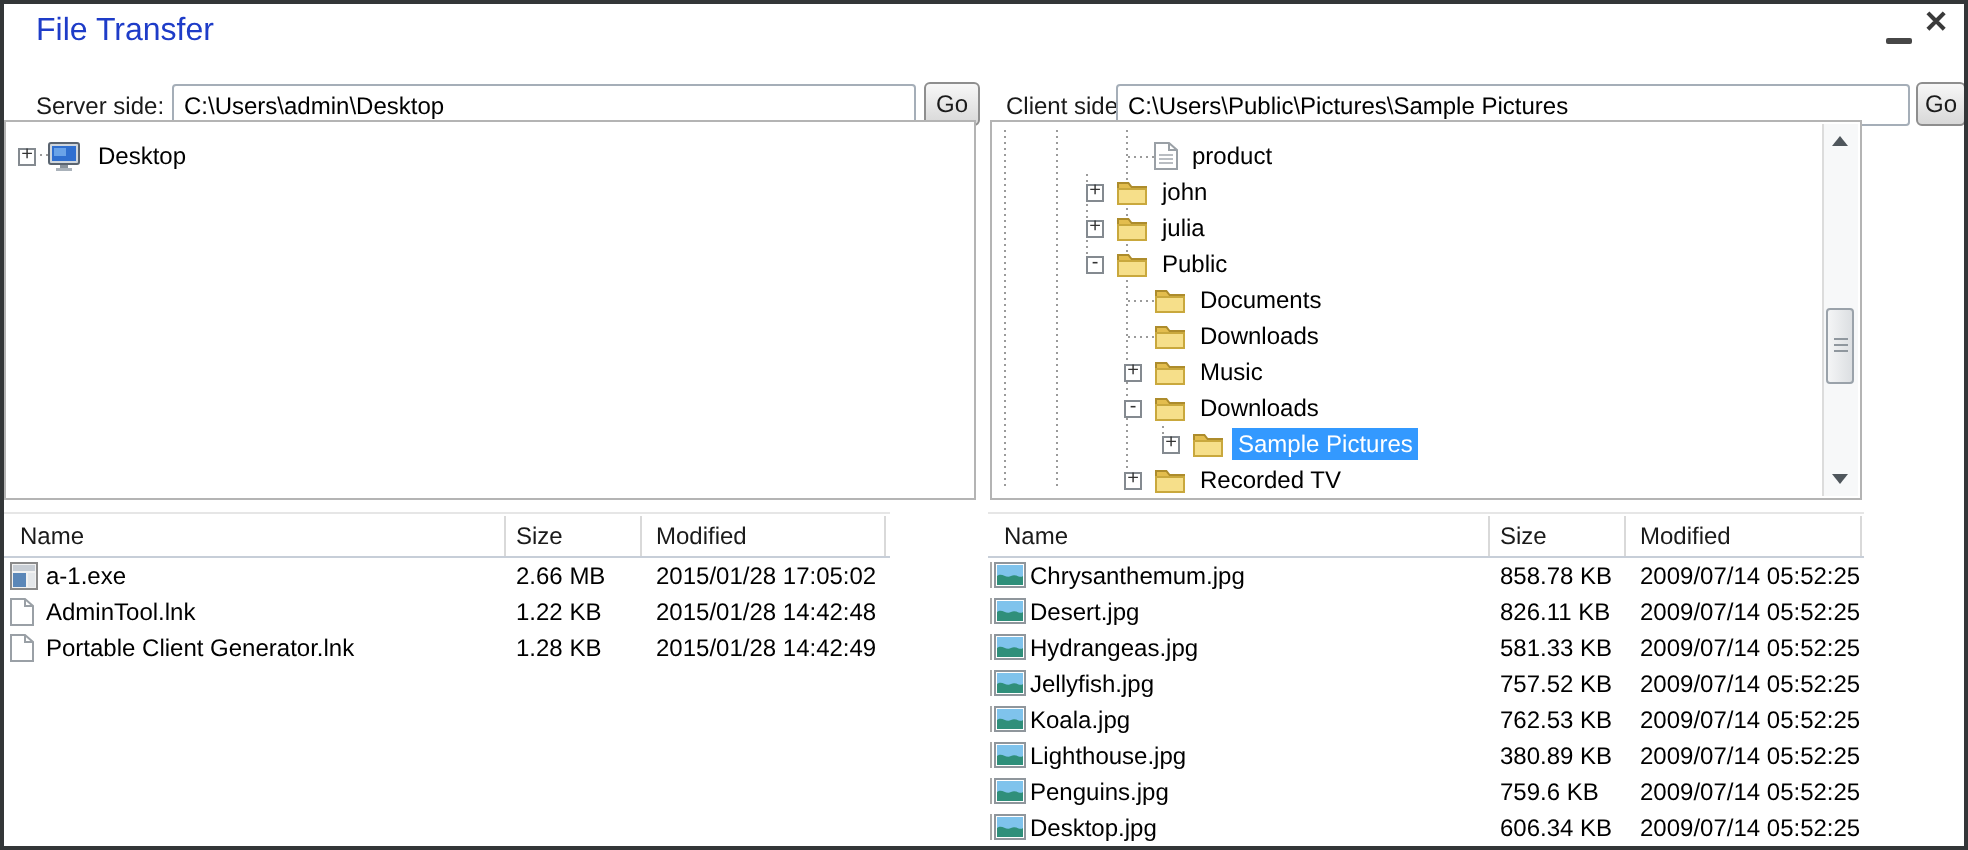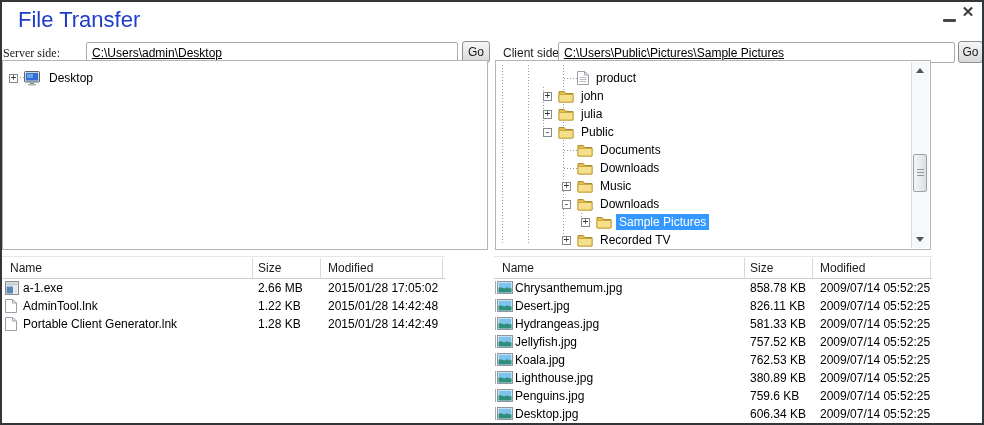--- a/index.html
+++ b/index.html
@@ -2,31 +2,31 @@
 <html><head>
 <meta charset="utf-8">
 <style>
   html,body{margin:0;padding:0;background:#fff;}
   .dialog{
     position:relative; width:984px; height:425px; box-sizing:border-box;
     border:2px solid #333638; background:#fff; overflow:hidden;
     font-family:"Liberation Sans", sans-serif; color:#000;
   }
   
-  .title{position:absolute; left:16px; top:5px; font-size:22px; color:#1e3cc8;text-align:right;}
+  .title{position:absolute; left:16px; top:5px; font-size:16px; color:#1e3cc8;text-align:right;}
   .btn-min{position:absolute; right:24px; top:8px; width:17px; height:14px; cursor:default;}
   .btn-min .bar{position:absolute; left:2px; top:9px; width:13px; height:3px; background:#474747; border-radius:1px;}
   .btn-close{position:absolute; right:4px; top:0px; width:20px; height:20px;
     font-size:15px; font-weight:bold; color:#3a3a3a; text-align:center; line-height:20px; cursor:default;}
   
   .side-label{position:absolute; top:44px; font-size:12px; color:#1a1a1a; white-space:nowrap;}
-  .lbl-server{left:1px;font-family:Liberation Serif, serif;} .lbl-client{left:501px;}
+  .lbl-server{left:16px;} .lbl-client{left:501px;}
   .path-input{position:absolute; top:40px; height:21px; box-sizing:border-box;
     border:1px solid #a5aeb8; border-radius:2px; font-family:"Liberation Sans",sans-serif;
-    font-size:12px; padding:0 5px; color:#000; background:#fff;text-decoration:underline;}
+    font-size:12px; padding:0 5px; color:#000; background:#fff;}
   .inp-server{left:84px; width:372px;} .inp-client{left:556px; width:397px;}
   .go-btn{position:absolute; top:39px; height:22px; box-sizing:border-box;
     border:1px solid #8e8e8e; border-radius:3px; font-family:"Liberation Sans",sans-serif;
     font-size:12px; color:#1a1a1a; background:linear-gradient(#f7f7f7,#e9e9e9 45%,#d8d8d8);
     text-align:center; padding:0; line-height:19px;}
   .go-server{left:460px; width:28px;} .go-client{left:956px; width:25px;}
   
   .tree{position:absolute; top:58px; height:190px; box-sizing:border-box;
     border:1px solid #b4b4b4; background:#fff; overflow:hidden;}
   .tree-server{left:0px; width:486px;}

